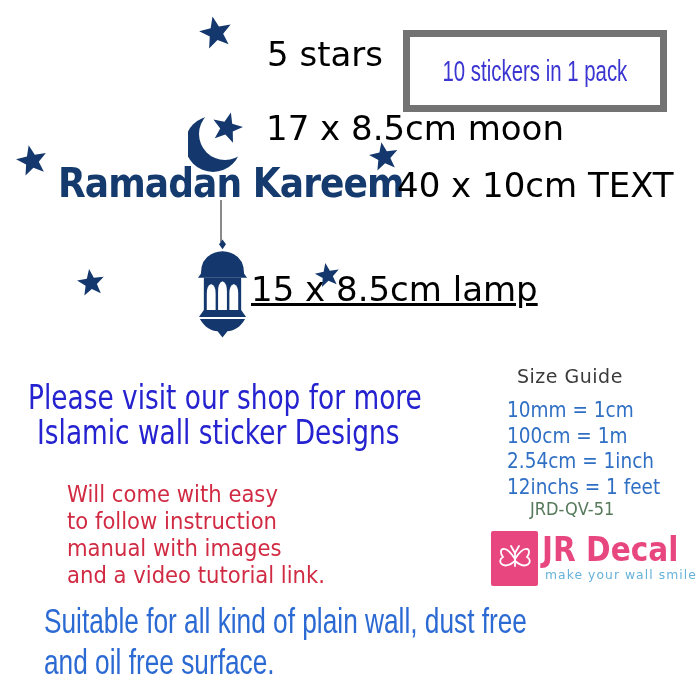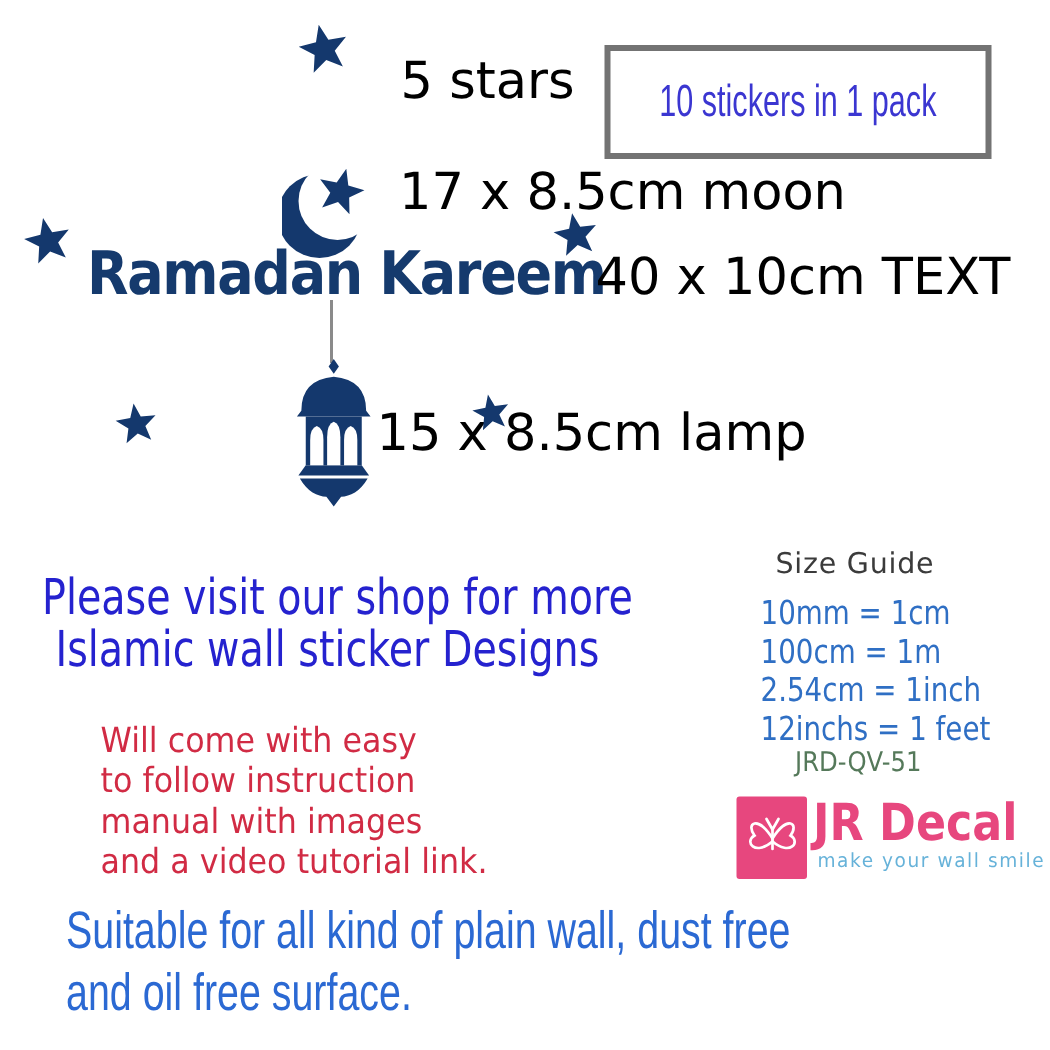--- a/index.html
+++ b/index.html
@@ -2,21 +2,21 @@
 <html><head>
 <meta charset="utf-8">
 <style>
   html,body{margin:0;padding:0;background:#fff;}
   #stage{position:relative;width:700px;height:700px;background:#ffffff;overflow:hidden;
          font-family:"DejaVu Sans",sans-serif;}
   .abs{position:absolute;}
   .green-label{font-size:34px;color:#000000;white-space:nowrap;}
   .title{font-size:40px;font-weight:bold;color:#153a6d;letter-spacing:-1px;
          transform:scaleX(.9);transform-origin:0 0;white-space:nowrap;}
-  .badge{left:403px;top:30px;width:250px;height:68px;border:4px solid #737373;
+  .badge{left:403px;top:30px;width:250px;height:68px;border:7px solid #737373;
          display:flex;align-items:center;justify-content:center;}
   .badge-text{font-family:"Liberation Sans",sans-serif;font-size:30px;color:#3b36d1;
               transform:scaleX(.68);transform-origin:center;white-space:nowrap;}
   .promo{font-size:33px;color:#2522cf;transform:scaleX(.8);transform-origin:0 0;white-space:nowrap;}
   .red-block{font-size:23px;line-height:27px;color:#d12b44;transform:scaleX(.92);
              transform-origin:0 0;white-space:nowrap;}
   .sg-title{font-size:19px;color:#3b3b3b;letter-spacing:.5px;white-space:nowrap;}
   .sg-rows{font-size:22px;line-height:25.5px;color:#2f6fc4;transform:scaleX(.84);
            transform-origin:0 0;white-space:nowrap;}
   .sku{font-size:18px;color:#55795a;transform:scaleX(.9);transform-origin:0 0;white-space:nowrap;}
@@ -80,21 +80,21 @@
       <path d="M9,72 L47,72 L52,79 L4,79 Z"></path>
       <path d="M5,81 C10,90 17,93 23,93.5 L28,100 L33,93.5 C39,93 46,90 51,81 Z"></path>
     </g>
     <g fill="#ffffff">
       <path d="M12,72 v-17 q0,-8 4.5,-9.5 q4.5,1.5 4.5,9.5 v17 z"></path>
       <path d="M23.5,72 v-19 q0,-9 4.5,-10.5 q4.5,1.5 4.5,10.5 v19 z"></path>
       <path d="M35,72 v-17 q0,-8 4.5,-9.5 q4.5,1.5 4.5,9.5 v17 z"></path>
     </g>
   </svg>
 
-  <div class="abs green-label" style="left:251px;top:269px;">15 x 8.5cm lamp</div>
+  <div class="abs green-label" style="left:251px;top:269px;text-decoration:underline;">15 x 8.5cm lamp</div>
 
   <div class="abs promo" style="left:28px;top:378px;">Please visit our shop for more</div>
   <div class="abs promo" style="left:37px;top:413px;">Islamic wall sticker Designs</div>
 
   <div class="abs red-block" style="left:67px;top:481px;">
     <div>Will come with easy</div>
     <div>to follow instruction</div>
     <div>manual with images</div>
     <div>and a video tutorial link.</div>
   </div>

